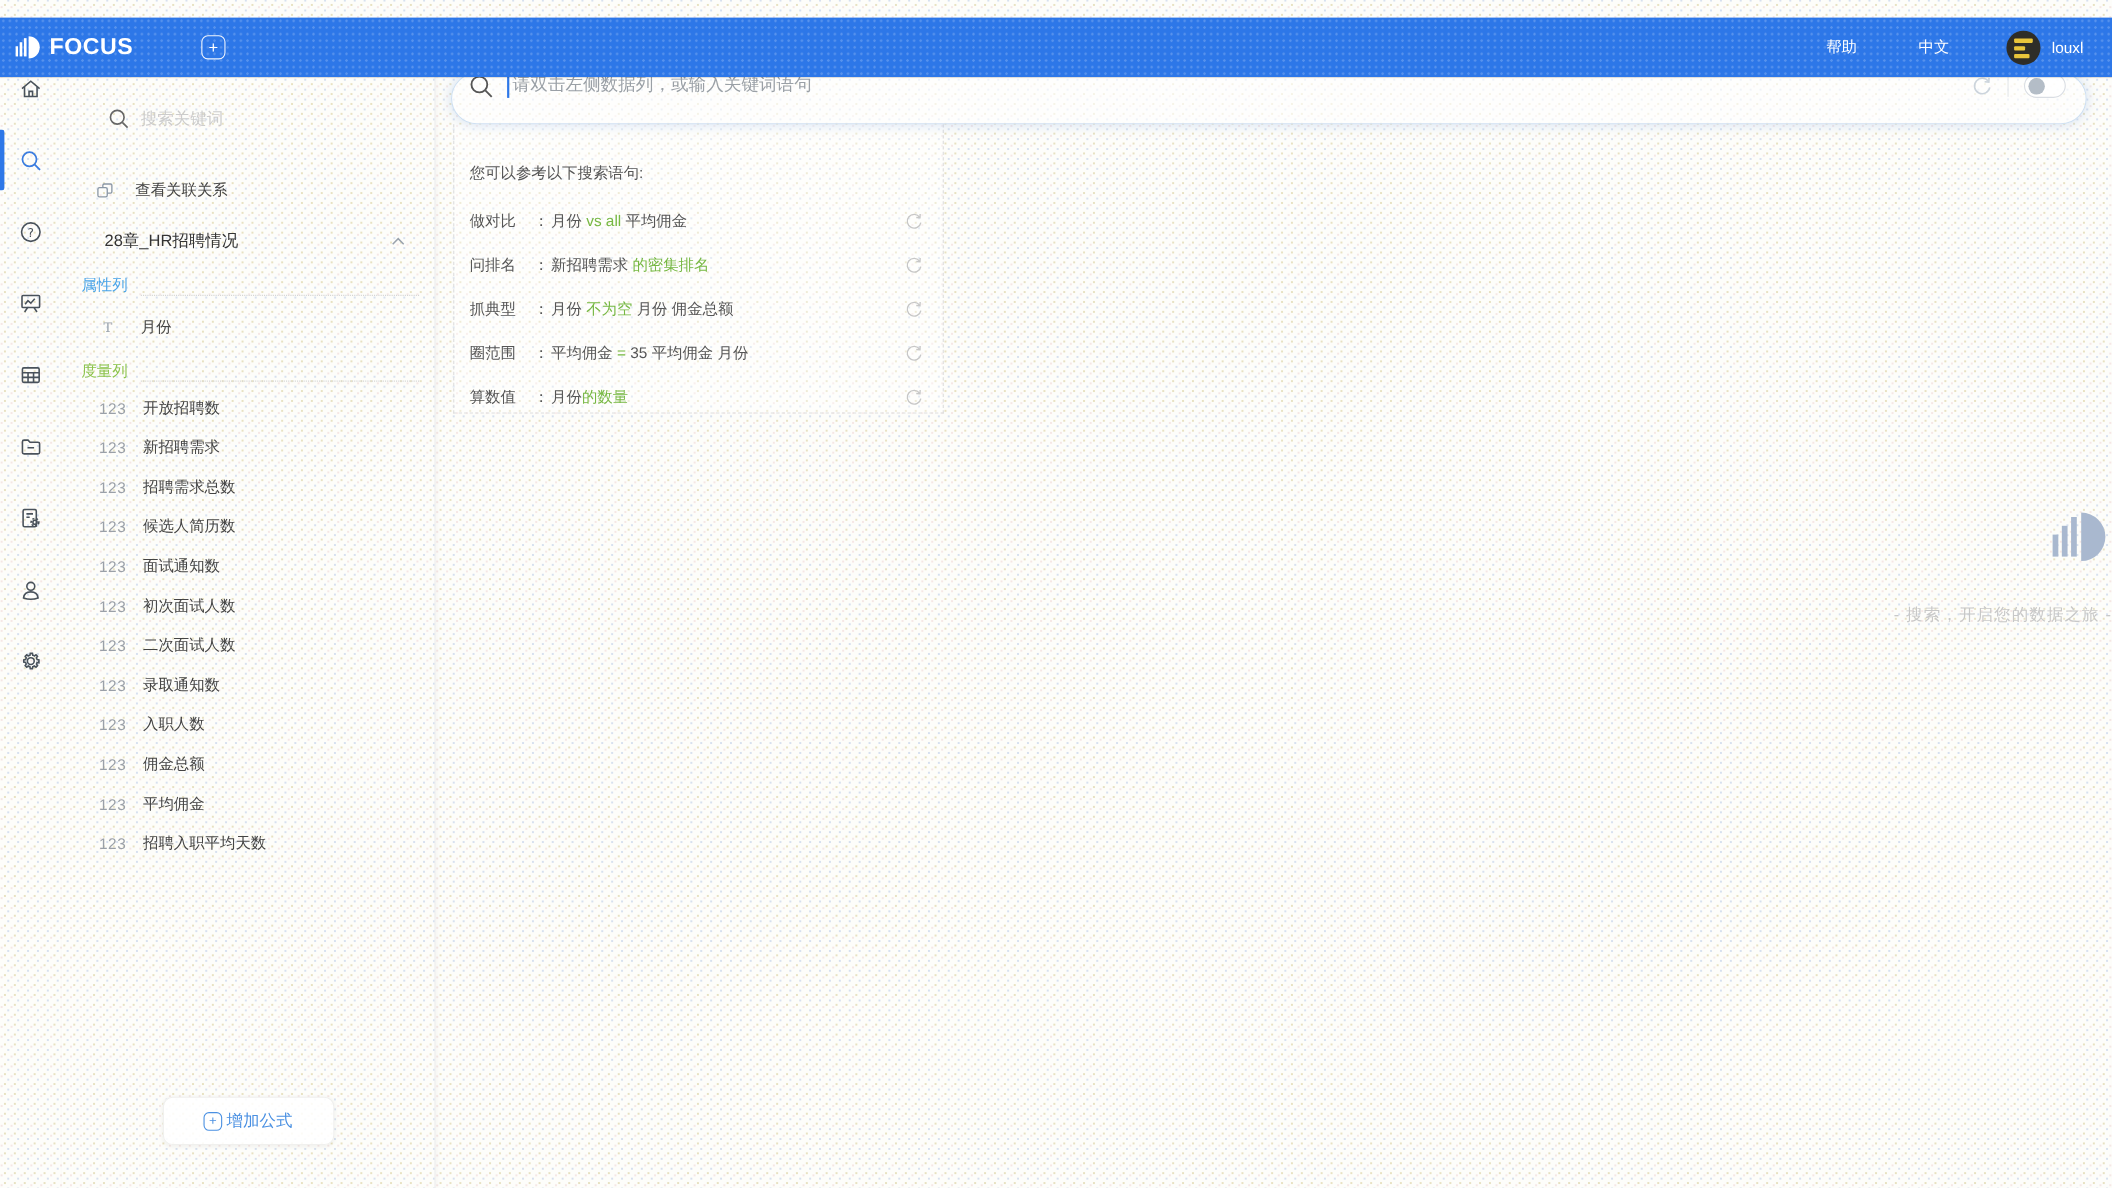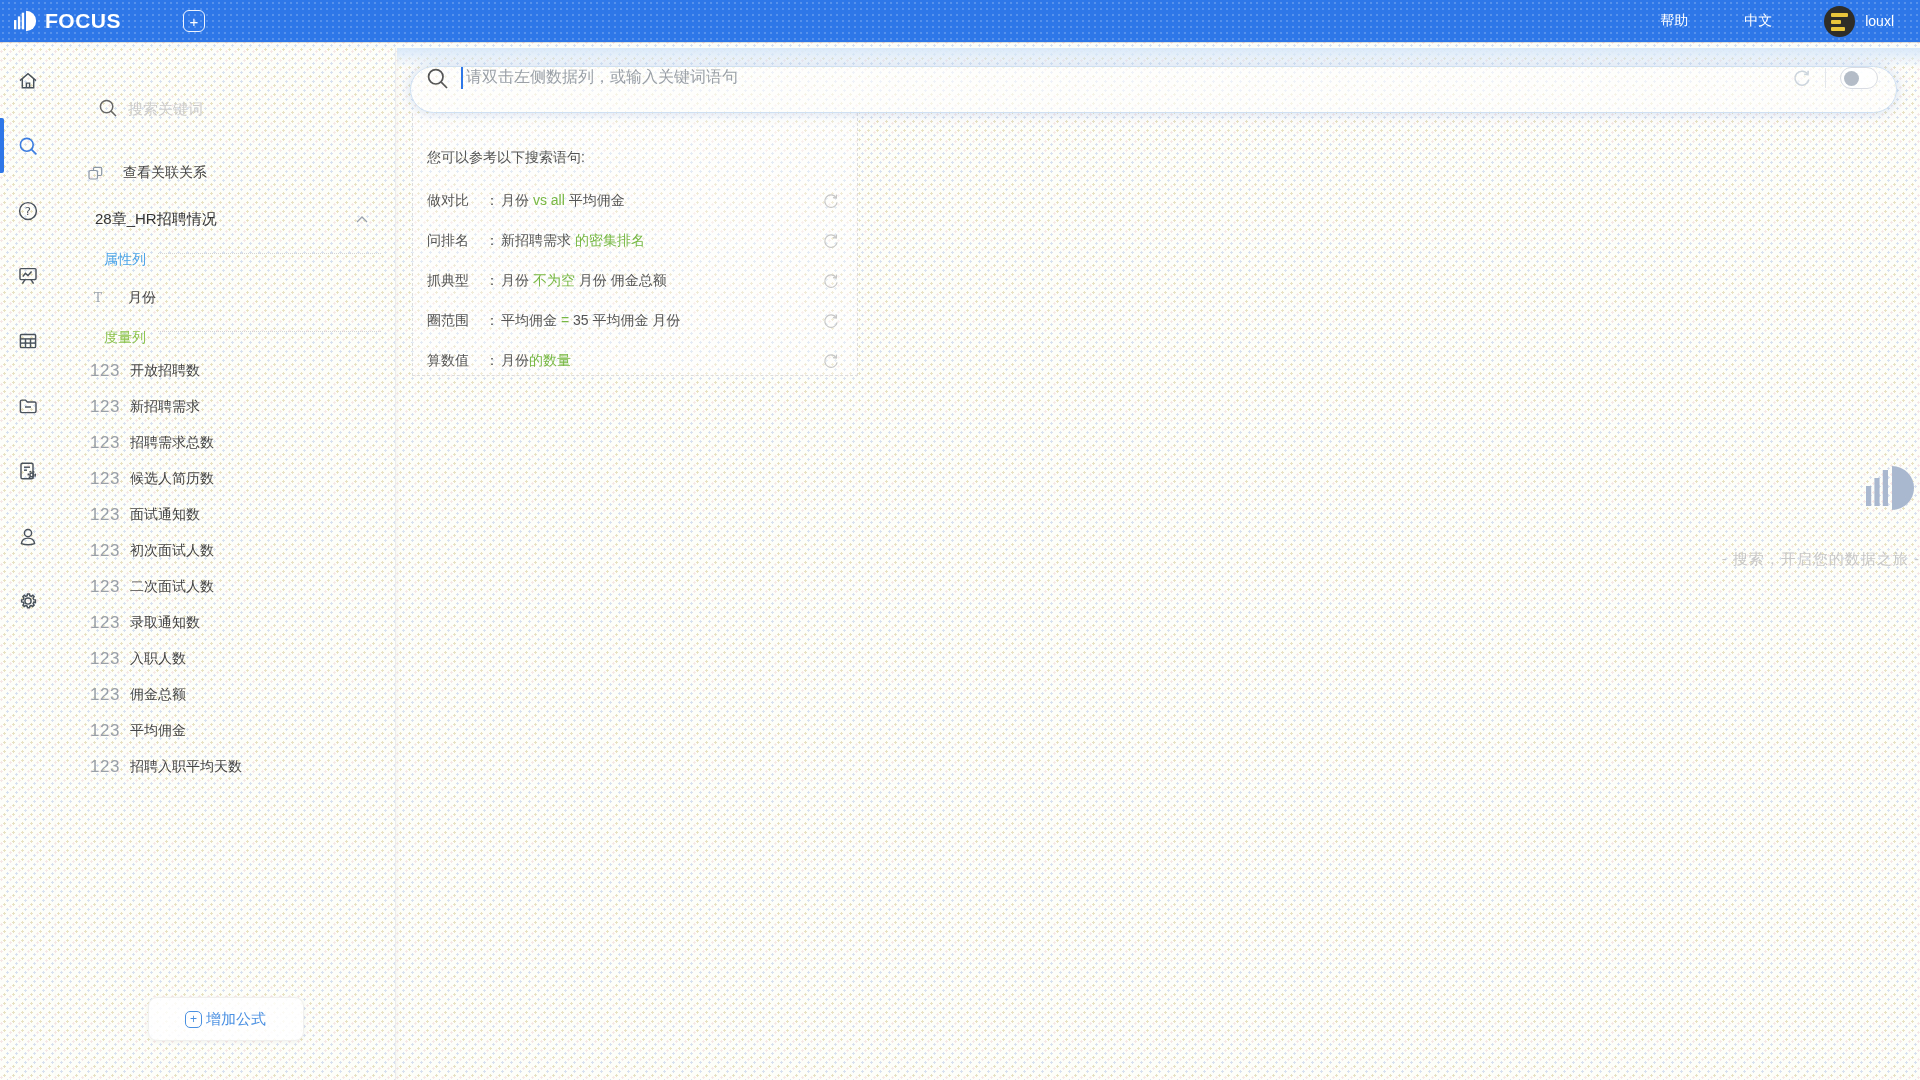--- a/index.html
+++ b/index.html
@@ -11,21 +11,21 @@
       radial-gradient(rgba(214,203,148,.55) 1px, transparent 1.4px),
       radial-gradient(rgba(168,190,226,.45) 1px, transparent 1.4px),
       radial-gradient(rgba(228,180,182,.30) 1px, transparent 1.4px);
     background-size:9px 9px,9px 9px,9px 9px;
     background-position:0 0,3px 5px,6px 2px;
     position:relative;
   }
   :root{ --blue:#2d77e8; --link:#4a90e2; --secblue:#4aa4e8; --green:#76b843; }
 
   
-  .header { position:absolute; left:0; top:0; width:1920px; height:42px;
+  .header { position:absolute; left:0; top:16px; width:1920px; height:54px;
     background-color:var(--blue);
     background-image:radial-gradient(rgba(255,255,255,.20) 1px, transparent 1.3px);
     background-size:6px 6px;
     display:flex; align-items:center; color:#fff; z-index:5;
     box-shadow:0 1px 0 rgba(0,0,0,.12);
   }
   .logo-wrap { display:flex; align-items:center; margin-left:14px; }
   .logo-mark { width:24px; height:24px; }
   .logo-text { font-size:21px; font-weight:bold; letter-spacing:.5px; margin-left:7px; }
   .new-btn { width:22px; height:22px; border:1.6px solid rgba(255,255,255,.92); border-radius:6px;
@@ -60,30 +60,30 @@
   .kw-search { display:flex; align-items:center; margin:50px 0 0 42px; }
   .kw-search input { border:none; outline:none; background:transparent; font-size:15px;
     margin-left:10px; width:220px; color:#a16207;
     font-family:Liberation Sans, sans-serif; }
   .kw-search input::placeholder { color:#ccc; }
   .relation-link { display:flex; align-items:center; gap:20px; margin:46px 0 0 32px;
     font-size:14px; color:#444; cursor:pointer; }
   .table-row { display:flex; align-items:center; margin:28px 12px 0 39px; cursor:pointer; }
   .table-name { font-size:15px; color:#333; }
   .table-row .chev { margin-left:auto; margin-right:14px; }
-  .section { display:flex; align-items:flex-start; margin:22px 0 0 48px; font-size:14px; }
+  .section { display:flex; align-items:flex-end; margin:22px 0 0 18px; font-size:14px; }
   .section .sec-line { flex:1; border-top:1px dotted #d5d5d5; margin:2px 14px 0 12px; }
   .section.attr span:first-child { color:var(--secblue); }
   .section.meas span:first-child { color:#8bc34a; }
   .attr-row { display:flex; align-items:center; margin:20px 0 0 38px; cursor:pointer; }
   .attr-type { width:22px; color:#9aa3ad; font-size:12px; font-family:"DejaVu Serif",serif; }
   .attr-name { font-size:14px; color:#444; margin-left:12px; }
   .measure-list { margin-top:6px; }
   .measure-row { display:flex; align-items:center; height:36px; padding-left:34px; cursor:pointer; }
-  .measure-num { width:40px; font-size:17px; color:#9aa0a8; letter-spacing:.5px; }
+  .measure-num { width:40px; font-size:14px; color:#9aa0a8; letter-spacing:.5px; }
   .measure-name { font-size:14px; color:#444; }
   .add-formula-btn { position:absolute; left:50%; transform:translateX(-50%); bottom:39px;
     width:156px; height:44px; background:rgba(255,255,255,.85); border:1px solid #f0f0ee;
     border-radius:9px; box-shadow:0 1px 4px rgba(0,0,0,.05); display:flex; align-items:center;
     justify-content:center; gap:4px; color:var(--link); font-size:15px; cursor:pointer; }
   .plus-sq { width:17px; height:17px; border:1.4px solid var(--link); border-radius:5px;
     display:flex; align-items:center; justify-content:center; }
   .plus-sq::before { content:"+"; font-size:12px; color:var(--link); line-height:1; }
 
   

